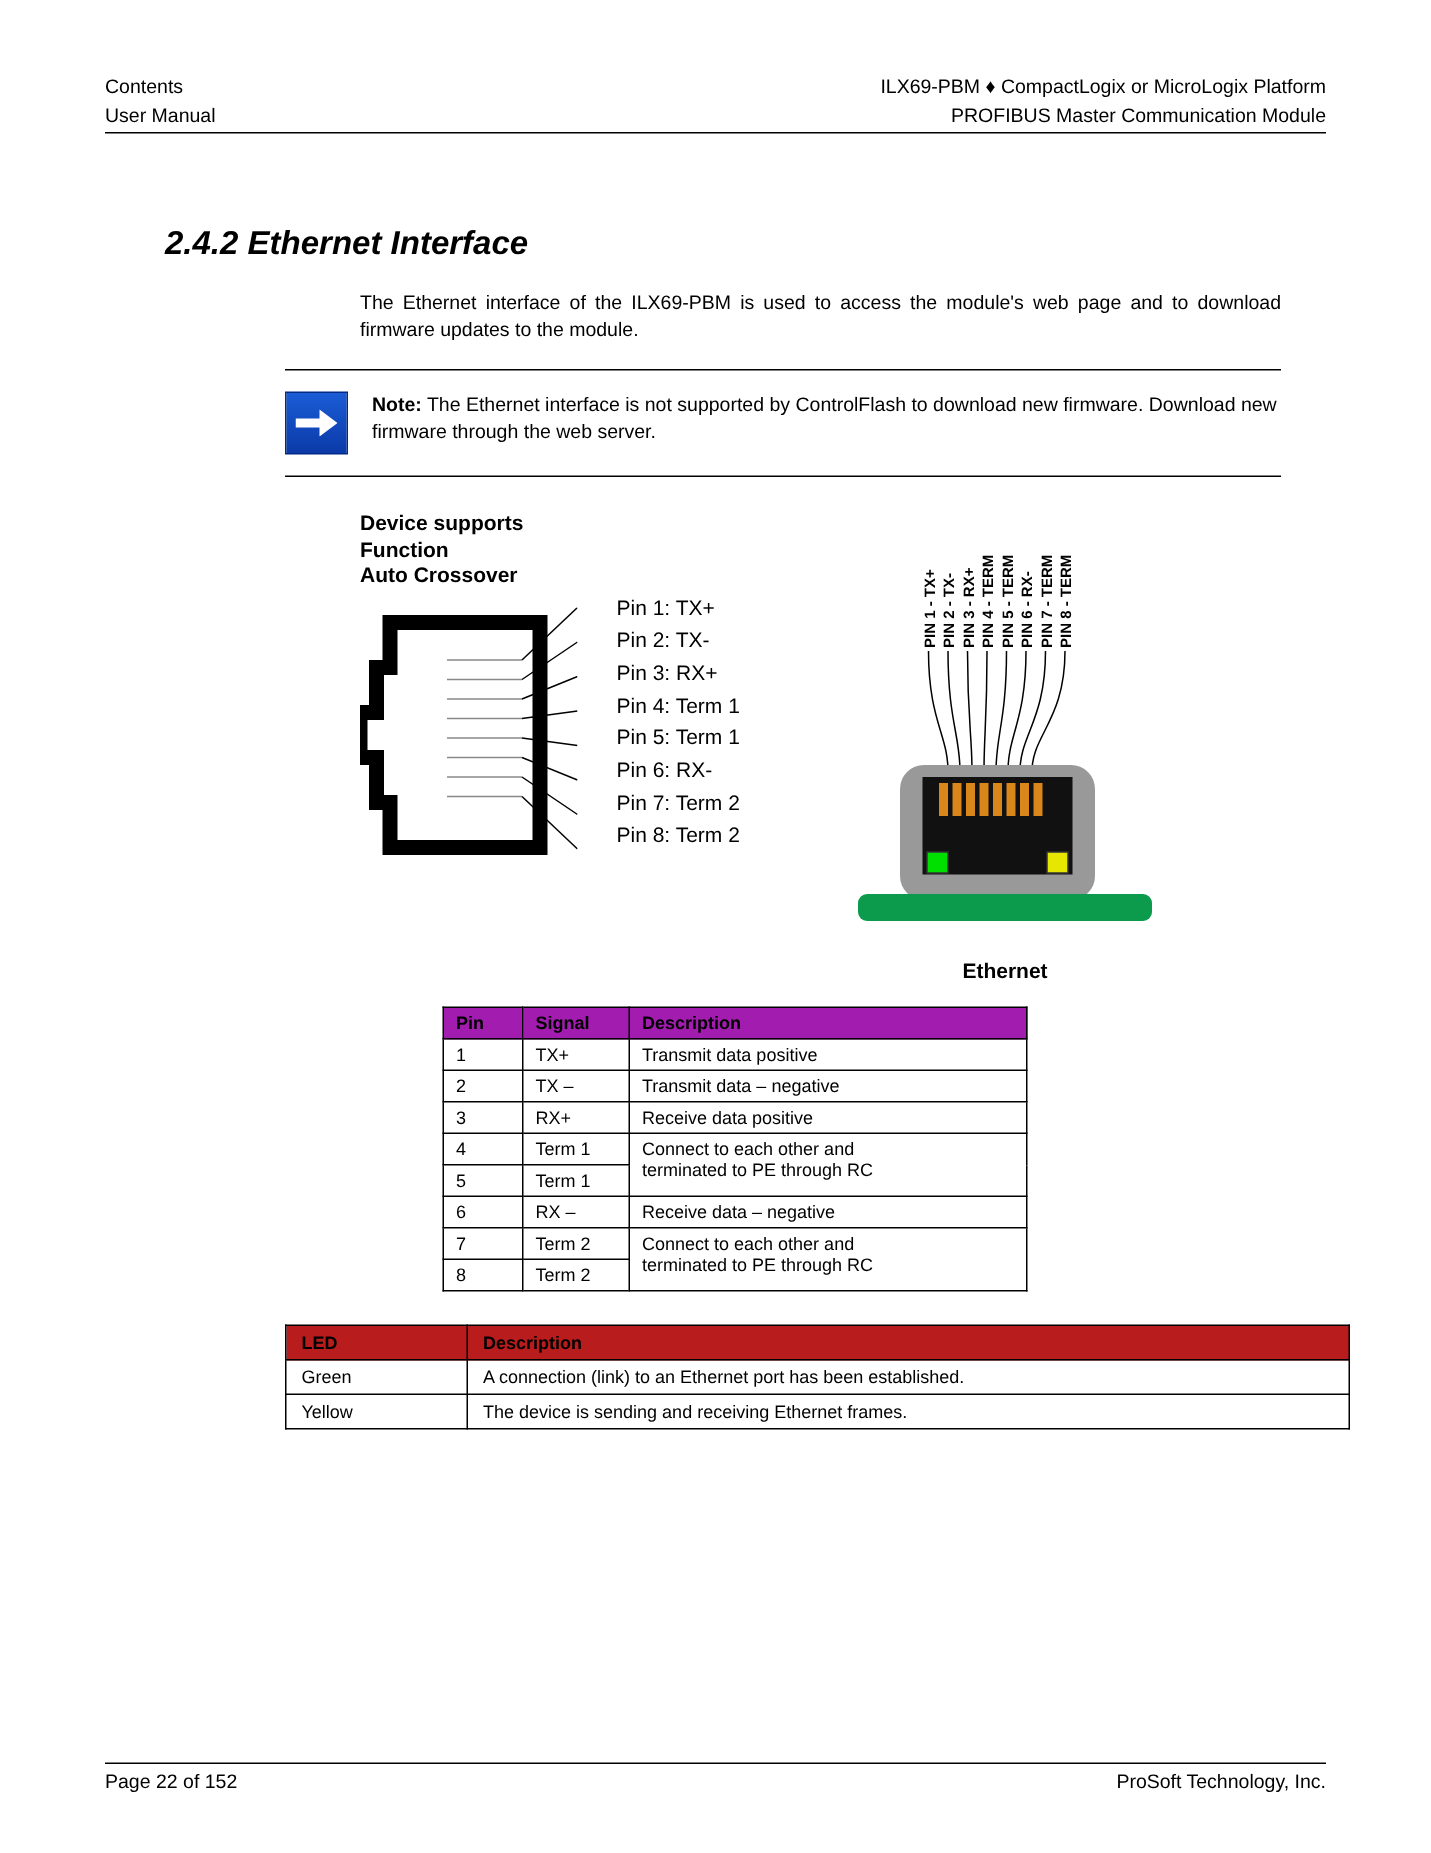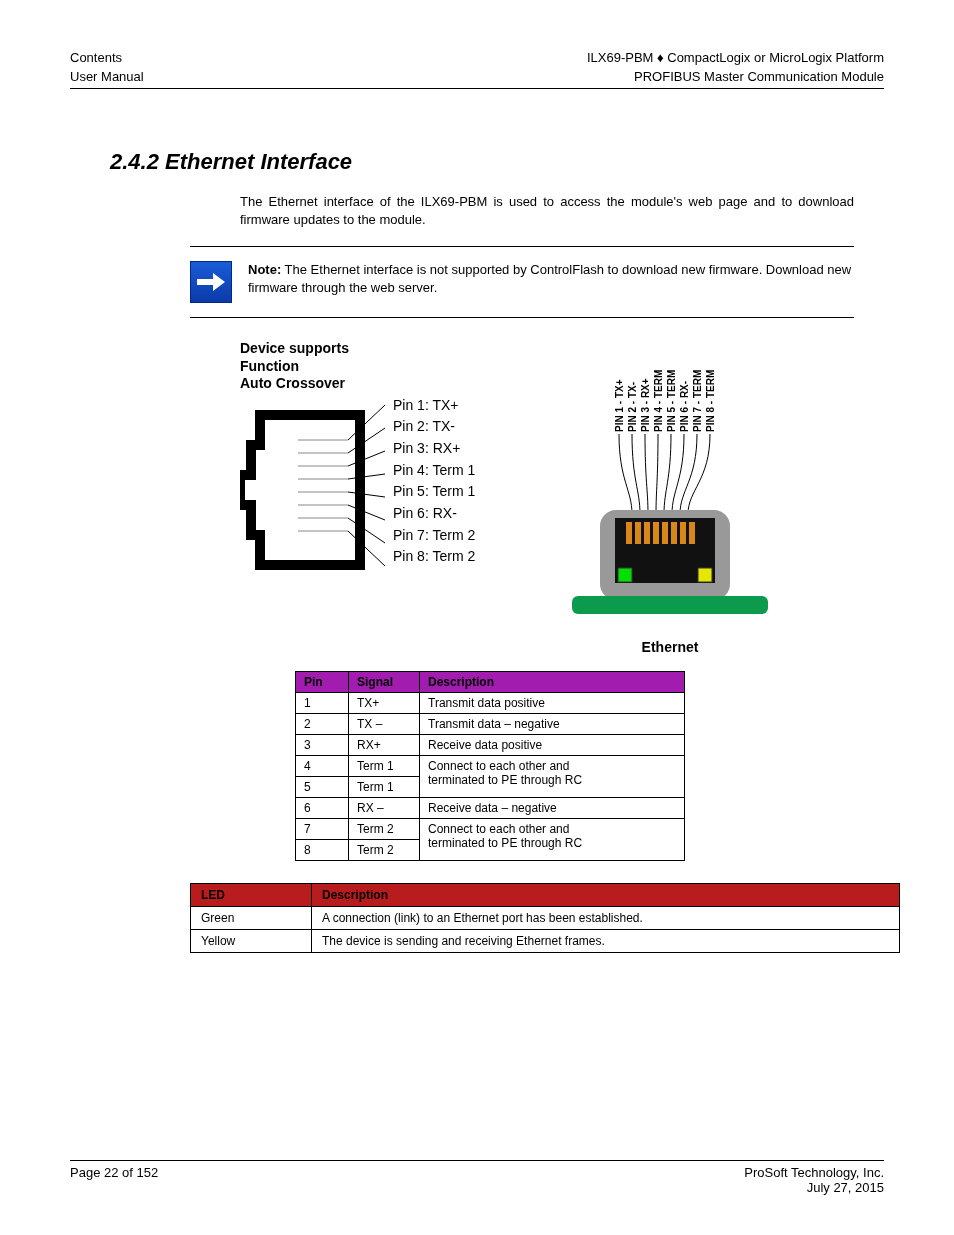--- a/index.html
+++ b/index.html
@@ -73,21 +73,21 @@
   .note-text { font-size: 13px; line-height: 1.35; }
   .diagram-wrap {
     margin-left: 170px;
     margin-top: 22px;
     display: flex;
     align-items: flex-start;
     gap: 40px;
   }
   .diag-left { width: 280px; }
   .diag-left-title { font-weight: bold; font-size: 14px; line-height: 1.25; margin-bottom: 12px; }
-  .rj45-combo { display: flex; align-items: flex-start; gap: 8px; margin-top: 8px; }
+  .rj45-combo { display: flex; align-items: flex-start; gap: 26px; margin-top: 8px; }
   .pin-labels { font-size: 14px; line-height: 1.55; margin-top: -10px; }
   .pin-labels div { white-space: nowrap; }
   svg.rj45-left { flex-shrink: 0; }
   .diag-right { width: 220px; text-align: center; }
   .eth-label { font-weight: bold; font-size: 14px; margin-top: 6px; }
   .pin-table-wrap { margin-left: 225px; margin-top: 16px; }
   table.pin-table {
     border-collapse: collapse;
     font-size: 12px;
     width: 390px;
@@ -338,19 +338,15 @@
       </tr>
     </tbody>
   </table>
 
   <div class="footer">
     <hr class="thin">
     <div class="footer-row">
       <div>Page 22 of 152</div>
       <div>ProSoft Technology, Inc.</div>
     </div>
-    <div class="footer-row">
-      <div></div>
-      <div>July 27, 2015</div>
-    </div>
   </div>
 
 </div>
 
 </body></html>

